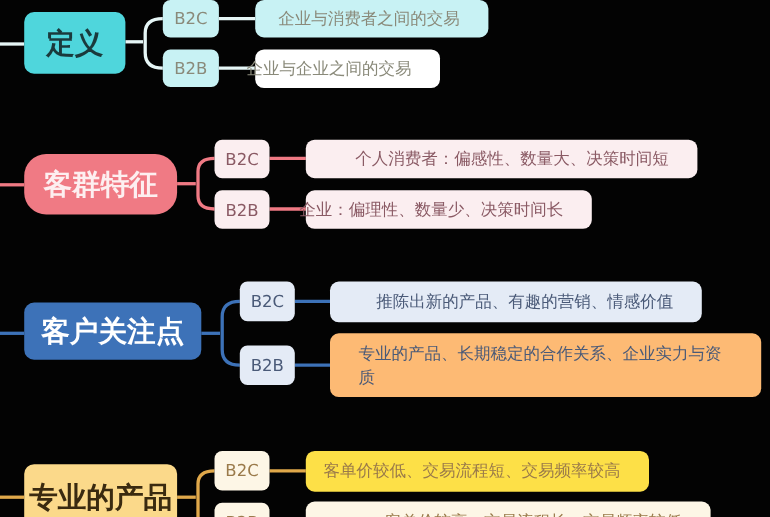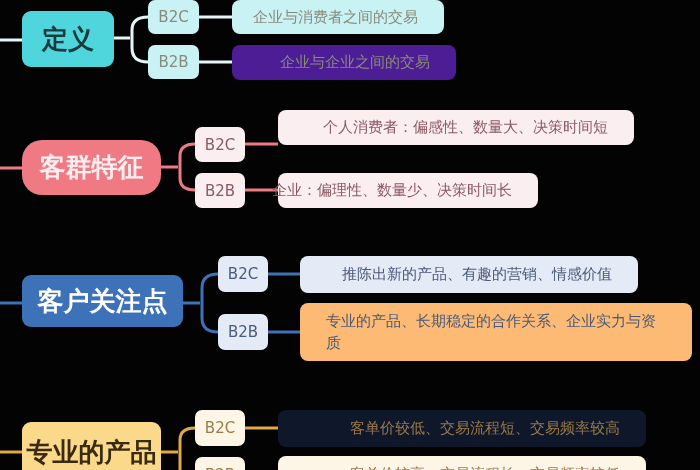--- a/index.html
+++ b/index.html
@@ -60,34 +60,34 @@
 </div>
 <div class="node type" style="left:148px;top:0px;width:51px;height:34px;background:#c8f2f4;color:#8a8a7a;">
   <span>B2C</span>
 </div>
 <div class="node type" style="left:148px;top:45px;width:51px;height:34px;background:#c8f2f4;color:#8a8a7a;">
   <span>B2B</span>
 </div>
 <div class="node desc" style="left:232px;top:0px;width:212px;height:34px;background:#c8f2f4;color:#8a8a7a;">
   <span>企业与消费者之间的交易</span>
 </div>
-<div class="node desc" style="left:232px;top:45px;width:224px;height:35px;background:#4c1d95;color:#8a8a7a;">
+<div class="node desc" style="left:232px;top:45px;width:168px;height:35px;background:#ffffff;color:#8a8a7a;">
   <span>企业与企业之间的交易</span>
 </div>
 
 <div class="node main" style="left:22px;top:140px;width:139px;height:55px;background:#f07a84;color:#fdeff0;border-radius:20px;">
   <span>客群特征</span>
 </div>
 <div class="node type" style="left:195px;top:127px;width:50px;height:35px;background:#fbeef0;color:#8a5a64;">
   <span>B2C</span>
 </div>
 <div class="node type" style="left:195px;top:173px;width:50px;height:35px;background:#fbeef0;color:#8a5a64;">
   <span>B2B</span>
 </div>
-<div class="node desc" style="left:278px;top:110px;width:356px;height:35px;background:#fbeef0;color:#8a5a64;">
+<div class="node desc" style="left:278px;top:127px;width:356px;height:35px;background:#fbeef0;color:#8a5a64;">
   <span>个人消费者：偏感性、数量大、决策时间短</span>
 </div>
 <div class="node desc" style="left:278px;top:173px;width:260px;height:35px;background:#fbeef0;color:#8a5a64;">
   <span>企业：偏理性、数量少、决策时间长</span>
 </div>
 
 <div class="node main" style="left:22px;top:275px;width:161px;height:52px;background:#3d72b8;color:#ffffff;">
   <span>客户关注点</span>
 </div>
 <div class="node type" style="left:218px;top:256px;width:50px;height:36px;background:#e4ebf6;color:#4a5a78;">
@@ -105,18 +105,18 @@
 
 <div class="node main" style="left:22px;top:422px;width:139px;height:60px;background:#fbd98a;color:#3a2a10;">
   <span>专业的产品</span>
 </div>
 <div class="node type" style="left:195px;top:410px;width:50px;height:36px;background:#fdf6e6;color:#9a7a4a;">
   <span>B2C</span>
 </div>
 <div class="node type" style="left:195px;top:457px;width:50px;height:36px;background:#fdf6e6;color:#9a7a4a;">
   <span>B2B</span>
 </div>
-<div class="node desc" style="left:278px;top:410px;width:368px;height:37px;background:#0f172a;color:#9a7a4a;">
+<div class="node desc" style="left:278px;top:410px;width:312px;height:37px;background:#fde047;color:#9a7a4a;">
   <span>客单价较低、交易流程短、交易频率较高</span>
 </div>
 <div class="node desc" style="left:278px;top:456px;width:368px;height:37px;background:#fdf6e6;color:#9a7a4a;">
   <span>客单价较高、交易流程长、交易频率较低</span>
 </div>
 
 </body></html>

